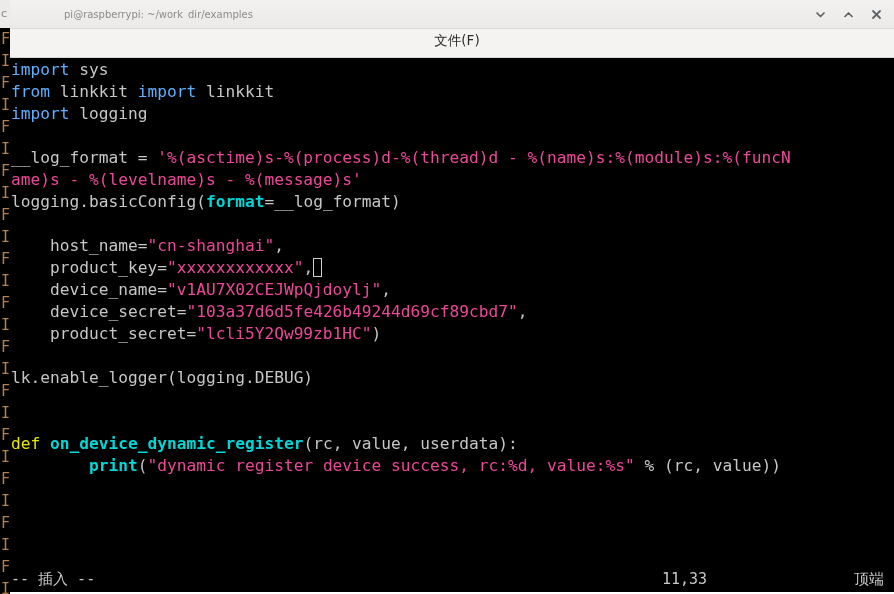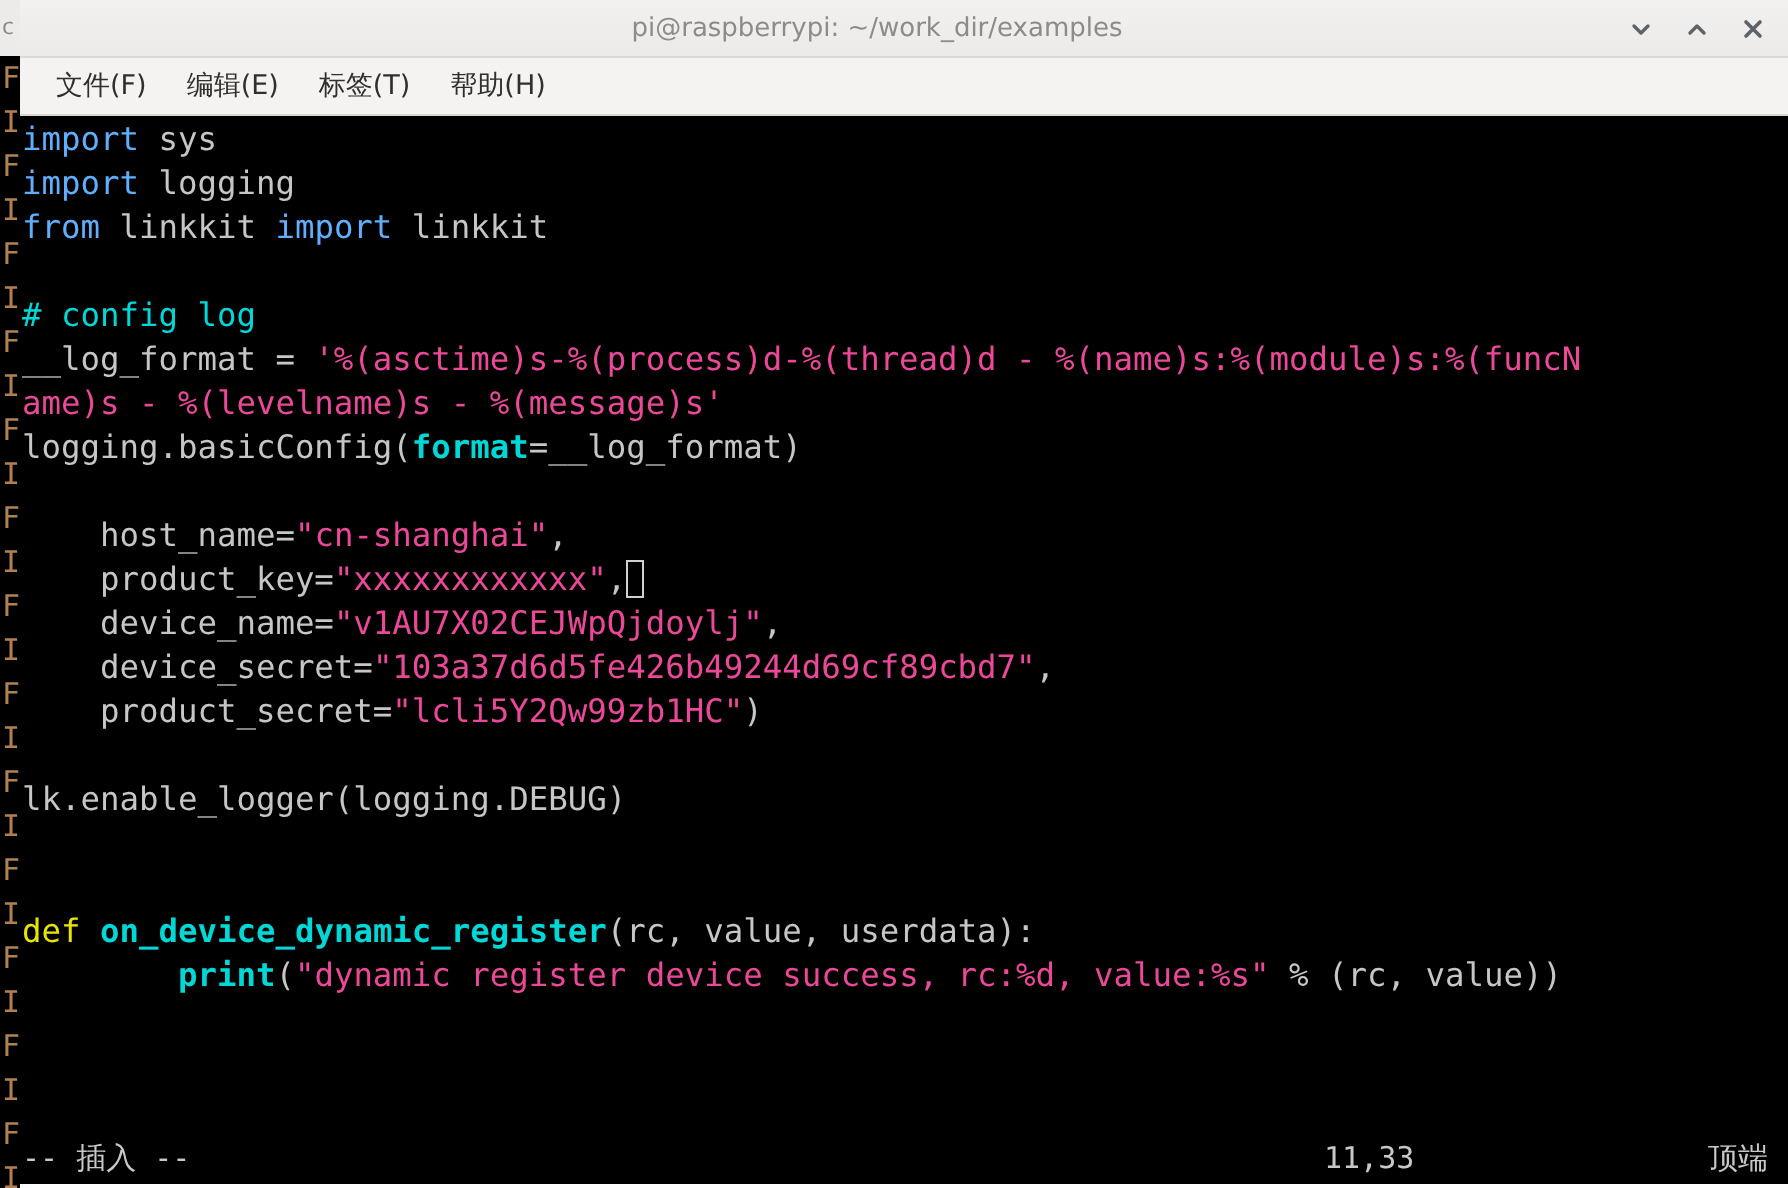--- a/index.html
+++ b/index.html
@@ -67,23 +67,22 @@
     height: 28px;
     min-height: 28px;
     background: linear-gradient(#f2f1ef, #eceae8);
     border-bottom: 1px solid #dcdad7;
     display: flex;
     align-items: center;
     position: relative;
   }
   #titlebar .title-text {
     flex: 1;
-    text-align: center;
     font-family: "DejaVu Sans", sans-serif;
-    font-size: 13px;
+    font-size: 10px;
     color: #8b8b8b;
     white-space: nowrap;
     overflow: hidden;
     padding-left: 54px;
   }
   .win-controls {
     display: flex;
     align-items: center;
     gap: 14px;
     padding-right: 11px;
@@ -101,20 +100,21 @@
   
   #menubar {
     height: 28px;
     min-height: 28px;
     background: #f4f3f1;
     border-bottom: 1px solid #d9d7d4;
     display: flex;
     align-items: center;
     padding-left: 10px;
     gap: 4px;
+    flex-direction: column;
   }
   #menubar .menu-item {
     font-family: "DejaVu Sans", sans-serif;
     font-size: 13.5px;
     color: #2f2f2f;
     padding: 3px 8px;
     white-space: nowrap;
     cursor: default;
     border-radius: 2px;
   }
@@ -247,24 +247,23 @@
 
   <div id="menubar">
     <div class="menu-item">文件(F)</div>
     <div class="menu-item">编辑(E)</div>
     <div class="menu-item">标签(T)</div>
     <div class="menu-item">帮助(H)</div>
   </div>
 
   <div id="term-body">
       <div class="code-line"><span class="tok-kw">import</span><span class="tok-ident"> sys</span></div>
+      <div class="code-line"><span class="tok-kw">from</span><span class="tok-ident"> linkkit </span><span class="tok-kw">import</span><span class="tok-ident"> linkkit</span></div>
       <div class="code-line"><span class="tok-kw">import</span><span class="tok-ident"> logging</span></div>
-      <div class="code-line"><span class="tok-kw">from</span><span class="tok-ident"> linkkit </span><span class="tok-kw">import</span><span class="tok-ident"> linkkit</span></div>
-      <div class="code-line"><span class="tok-ident"></span></div>
-      <div class="code-line"><span class="tok-comment"># config log</span></div>
+      <div class="code-line"><span class="tok-ident"></span></div>
       <div class="code-line"><span class="tok-ident">__log_format = </span><span class="tok-str">'%(asctime)s-%(process)d-%(thread)d - %(name)s:%(module)s:%(funcN</span></div>
       <div class="code-line"><span class="tok-str">ame)s - %(levelname)s - %(message)s'</span></div>
       <div class="code-line"><span class="tok-ident">logging.basicConfig(</span><span class="tok-builtin">format</span><span class="tok-ident">=__log_format)</span></div>
       <div class="code-line"><span class="tok-ident"></span></div>
       <div class="code-line"><span class="tok-ident">    host_name=</span><span class="tok-str">"cn-shanghai"</span><span class="tok-ident">,</span></div>
       <div class="code-line"><span class="tok-ident">    product_key=</span><span class="tok-str">"xxxxxxxxxxxx"</span><span class="tok-ident">,</span><span class="cursor-block"></span></div>
       <div class="code-line"><span class="tok-ident">    device_name=</span><span class="tok-str">"v1AU7X02CEJWpQjdoylj"</span><span class="tok-ident">,</span></div>
       <div class="code-line"><span class="tok-ident">    device_secret=</span><span class="tok-str">"103a37d6d5fe426b49244d69cf89cbd7"</span><span class="tok-ident">,</span></div>
       <div class="code-line"><span class="tok-ident">    product_secret=</span><span class="tok-str">"lcli5Y2Qw99zb1HC"</span><span class="tok-ident">)</span></div>
       <div class="code-line"><span class="tok-ident"></span></div>

